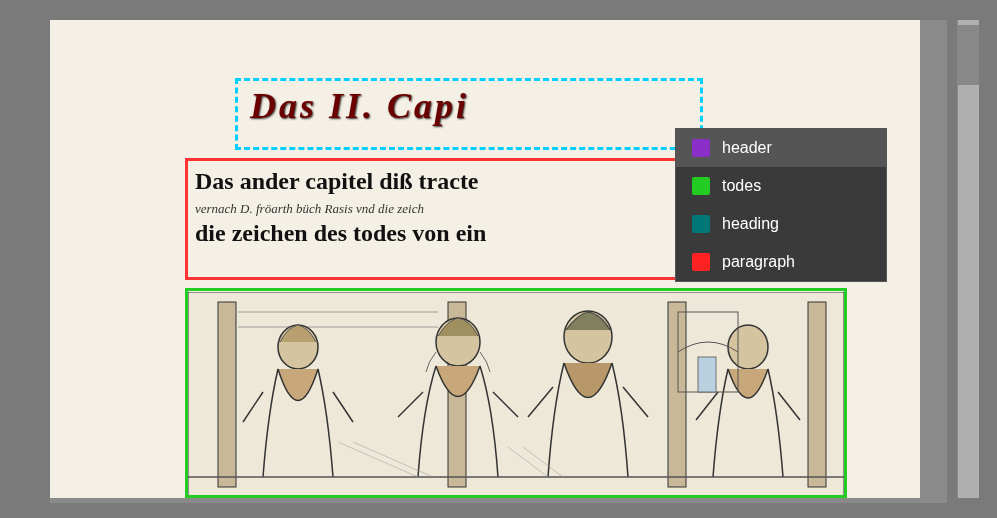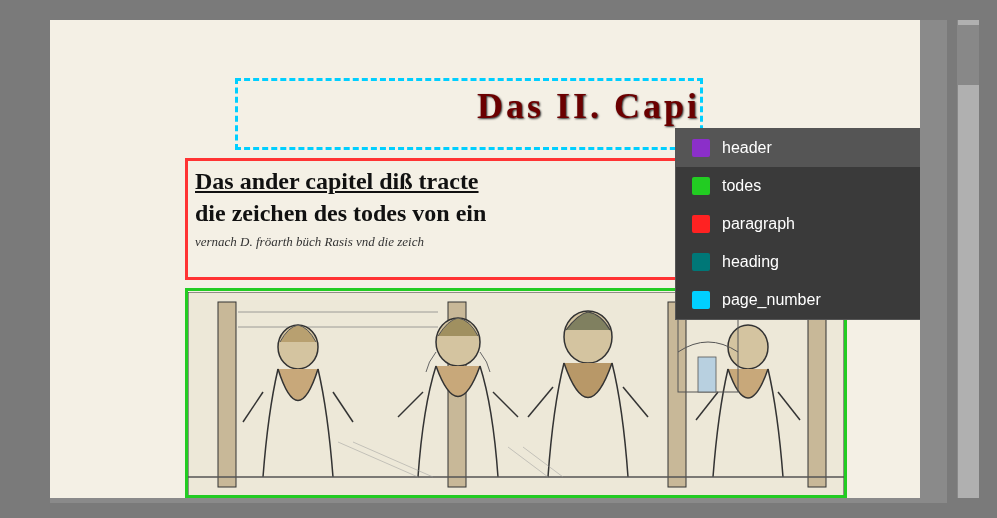--- a/index.html
+++ b/index.html
@@ -31,21 +31,21 @@
       height: 478px;
       background: #ffffff;
       overflow: hidden;
     }
 
     
     .dropdown-menu {
       position: absolute;
       top: 108px;
       left: 625px;
-      width: 272px;
+      width: 212px;
       background: #3a3a3a;
       z-index: 10;
       border: 1px solid #555;
     }
 
     .dropdown-item {
       display: flex;
       align-items: center;
       padding: 10px 16px;
       cursor: pointer;
@@ -95,30 +95,30 @@
   <div style="position:absolute;right:18px;top:20px;width:22px;height:478px;background:#b0b0b0;border-left:1px solid #888;">
     <div style="width:100%;height:60px;background:#888;margin-top:5px;"></div>
   </div>
 
   <div class="document-area">
 
     <div class="aged-paper"></div>
 
     <div style="position:absolute;top:58px;left:185px;width:468px;height:72px;border:3px dashed #00cfff;z-index:3;pointer-events:none;"></div>
 
-    <div style="position:absolute;top:65px;left:200px;width:450px;height:58px;z-index:2;text-align:right;">
+    <div style="position:absolute;top:65px;left:200px;width:450px;height:58px;z-index:2;text-align:left;font-style:italic;">
       <span style="font-family:'Times New Roman',serif;font-size:36px;font-weight:bold;color:#6B0000;letter-spacing:3px;text-shadow:1px 1px 2px #333;">Das II. Capi</span>
     </div>
 
     <div style="position:absolute;top:138px;left:135px;width:590px;height:122px;border:3px solid #ff3333;z-index:3;pointer-events:none;"></div>
 
     <div style="position:absolute;top:145px;left:145px;width:575px;z-index:2;">
-      <div style="font-family:'Times New Roman',serif;font-size:24px;font-weight:bold;color:#111;line-height:1.35;text-decoration:underline;">Das ander capitel diß tracte</div>
+      <div style="font-family:'Times New Roman',serif;font-size:24px;font-weight:bold;color:#111;line-height:1.35;">Das ander capitel diß tracte</div>
+      <div style="font-family:'Times New Roman',serif;font-size:13px;color:#333;margin-top:4px;font-style:italic;">vernach D. fröarth büch Rasis vnd die zeich</div>
       <div style="font-family:'Times New Roman',serif;font-size:24px;font-weight:bold;color:#111;line-height:1.35;">die zeichen des todes von ein</div>
-      <div style="font-family:'Times New Roman',serif;font-size:13px;color:#333;margin-top:4px;font-style:italic;">vernach D. fröarth büch Rasis vnd die zeich</div>
     </div>
 
     <div style="position:absolute;top:268px;left:135px;width:662px;height:210px;border:3px solid #22cc22;z-index:3;pointer-events:none;"></div>
 
     <div style="position:absolute;top:272px;left:138px;width:656px;height:204px;background:#ede8d8;overflow:hidden;z-index:1;">
       <svg width="656" height="204" viewBox="0 0 656 204" xmlns="http://www.w3.org/2000/svg">
 
         <rect width="656" height="204" fill="#ede8d8"></rect>
 
         <rect x="0" y="0" width="656" height="204" fill="none" stroke="#333" stroke-width="1"></rect>
@@ -184,27 +184,23 @@
 
       <div class="dropdown-item active" style="background:#555;">
         <div class="color-dot" style="background-color:#8B2FC9;"></div>
         <span class="item-label">header</span>
       </div>
       <div class="dropdown-item">
         <div class="color-dot" style="background-color:#22cc22;"></div>
         <span class="item-label">todes</span>
       </div>
       <div class="dropdown-item">
+        <div class="color-dot" style="background-color:#007777;"></div>
+        <span class="item-label">heading</span>
+      </div>
+      <div class="dropdown-item">
         <div class="color-dot" style="background-color:#ff2222;"></div>
         <span class="item-label">paragraph</span>
       </div>
-      <div class="dropdown-item">
-        <div class="color-dot" style="background-color:#007777;"></div>
-        <span class="item-label">heading</span>
-      </div>
-      <div class="dropdown-item">
-        <div class="color-dot" style="background-color:#00cfff;"></div>
-        <span class="item-label">page_number</span>
-      </div>
     </div>
 
   </div>
 </div>
 
 </body></html>

